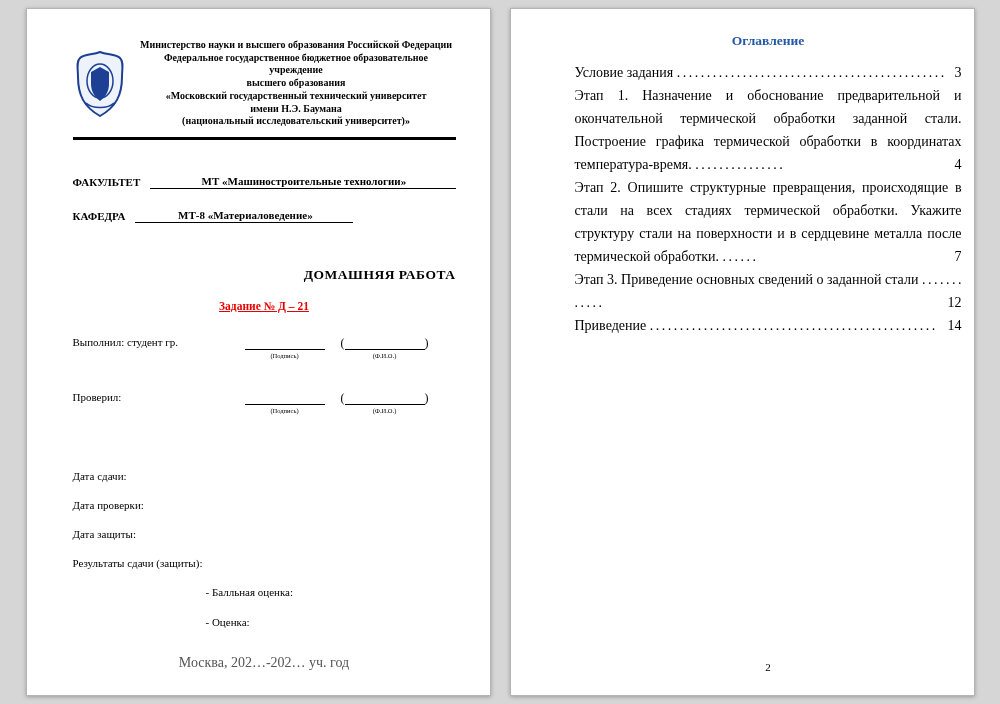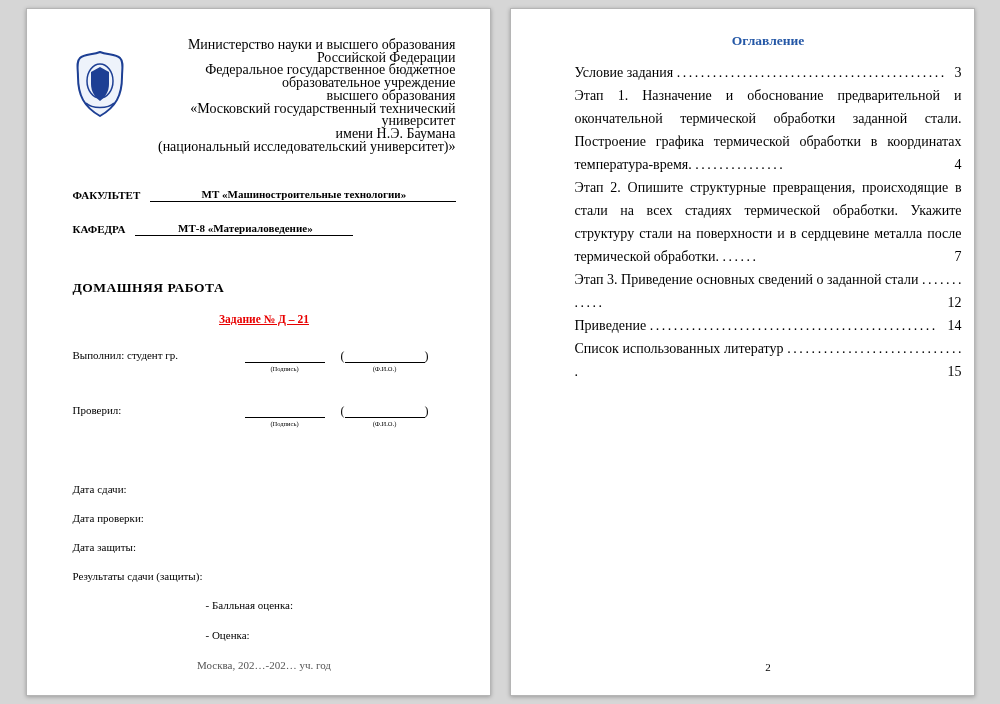--- a/index.html
+++ b/index.html
@@ -23,51 +23,51 @@
     box-shadow: 0 1px 4px rgba(0,0,0,.28);
     display: flex; flex-direction: column;
     color: #000;
   }
   
   .page1 { padding: 26px 34px 24px 46px; }
   .header-row { display: flex; gap: 10px; margin-top: 4px; }
   .logo-box { width: 54px; flex: none; display: flex; justify-content: center; }
   .logo-box svg { margin-top: 12px; }
   .header-lines {
-    flex: 1; text-align: right;
-    font-weight: normal; font-size: 14px; line-height: 12.7px;
+    flex: 1; text-align: center;
+    font-weight: bold; font-size: 10px; line-height: 12.7px;
   }
   .rule { height: 3px; background: #000; margin-top: 9px; }
-  .dept-row { display: flex; align-items: flex-end; margin-top: 26px; font-weight: bold; font-size: 11px; }
+  .dept-row { display: flex; align-items: flex-end; margin-top: 35px; font-weight: bold; font-size: 11px; }
   .dept-row.second { margin-top: 20px; }
   .dept-label { flex: none; margin-right: 10px; padding-bottom: 1px; }
   .dept-value { border-bottom: 1px solid #000; padding: 0 4px 1px 6px; white-space: nowrap; text-align: center; }
   .dept-value.grow { flex: 1; }
   .dept-value.fixed { width: 208px; }
-  .work-title { margin-top: 44px; text-align: left; font-weight: bold; font-size: 13.5px; letter-spacing: .5px; }
+  .work-title { margin-top: 44px; text-align: right; font-weight: bold; font-size: 13.5px; letter-spacing: .5px; }
   .assignment {
     margin-top: 17px; text-align: center; font-weight: bold; font-size: 11.5px;
     color: var(--assignment, #e80000); text-decoration: underline;
   }
   .sig-block { margin-top: 24px; }
   .sig-row { position: relative; height: 45px; font-size: 11px; }
   .sig-row + .sig-row { margin-top: 10px; }
   .sig-label { position: absolute; left: 0; top: 0; }
   .sig-fields { position: absolute; left: 172px; top: 0; display: flex; gap: 16px; }
   .sig-field { width: 80px; }
   .sig-field.wide { width: 88px; }
   .blank-line { display: flex; align-items: flex-end; height: 14px; }
   .blank { flex: 1; border-bottom: 1px solid #000; height: 13px; }
   .paren { font-size: 12px; line-height: 13px; }
   .sig-caption { text-align: center; font-size: 6.5px; margin-top: 2px; }
   .dates-block { margin-top: 34px; font-size: 11px; }
   .date-line { margin-bottom: 17px; }
   .score-lines { margin-left: 133px; font-size: 11px; }
   .score-line { margin-bottom: 18px; }
-  .page-footer { margin-top: auto; text-align: center; font-size: 11px; color: #555; }
+  .page-footer { margin-top: auto; text-align: center; font-size: 14px; color: #555; }
   
   .page2 { padding: 24px 12px 22px 64px; }
   .toc-title {
     text-align: center; font-weight: bold; font-size: 13.5px;
     color: var(--toc-title, #2457A6); margin-bottom: 12px;
   }
   .toc-list { font-size: 14px; line-height: 23px; text-align: justify; }
   .toc-entry { position: relative; }
   .toc-dots { word-spacing: -1px; }
   .toc-num {
@@ -193,23 +193,18 @@
       <div class="toc-entry">
         <span class="toc-text">Этап 3. Приведение основных сведений о заданной стали</span>
         <span class="toc-dots"> . . . . . . . . . . . .</span>
         <span class="toc-num">12</span>
       </div>
       <div class="toc-entry">
         <span class="toc-text">Приведение</span>
         <span class="toc-dots"> . . . . . . . . . . . . . . . . . . . . . . . . . . . . . . . . . . . . . . . . . . . . . . . .</span>
         <span class="toc-num">14</span>
       </div>
-      <div class="toc-entry">
-        <span class="toc-text">Список использованных литератур</span>
-        <span class="toc-dots"> . . . . . . . . . . . . . . . . . . . . . . . . . . . . . .</span>
-        <span class="toc-num">15</span>
-      </div>
     </div>
 
     <div class="page-num">2</div>
   </div>
 
 </div>
 
 </body></html>

